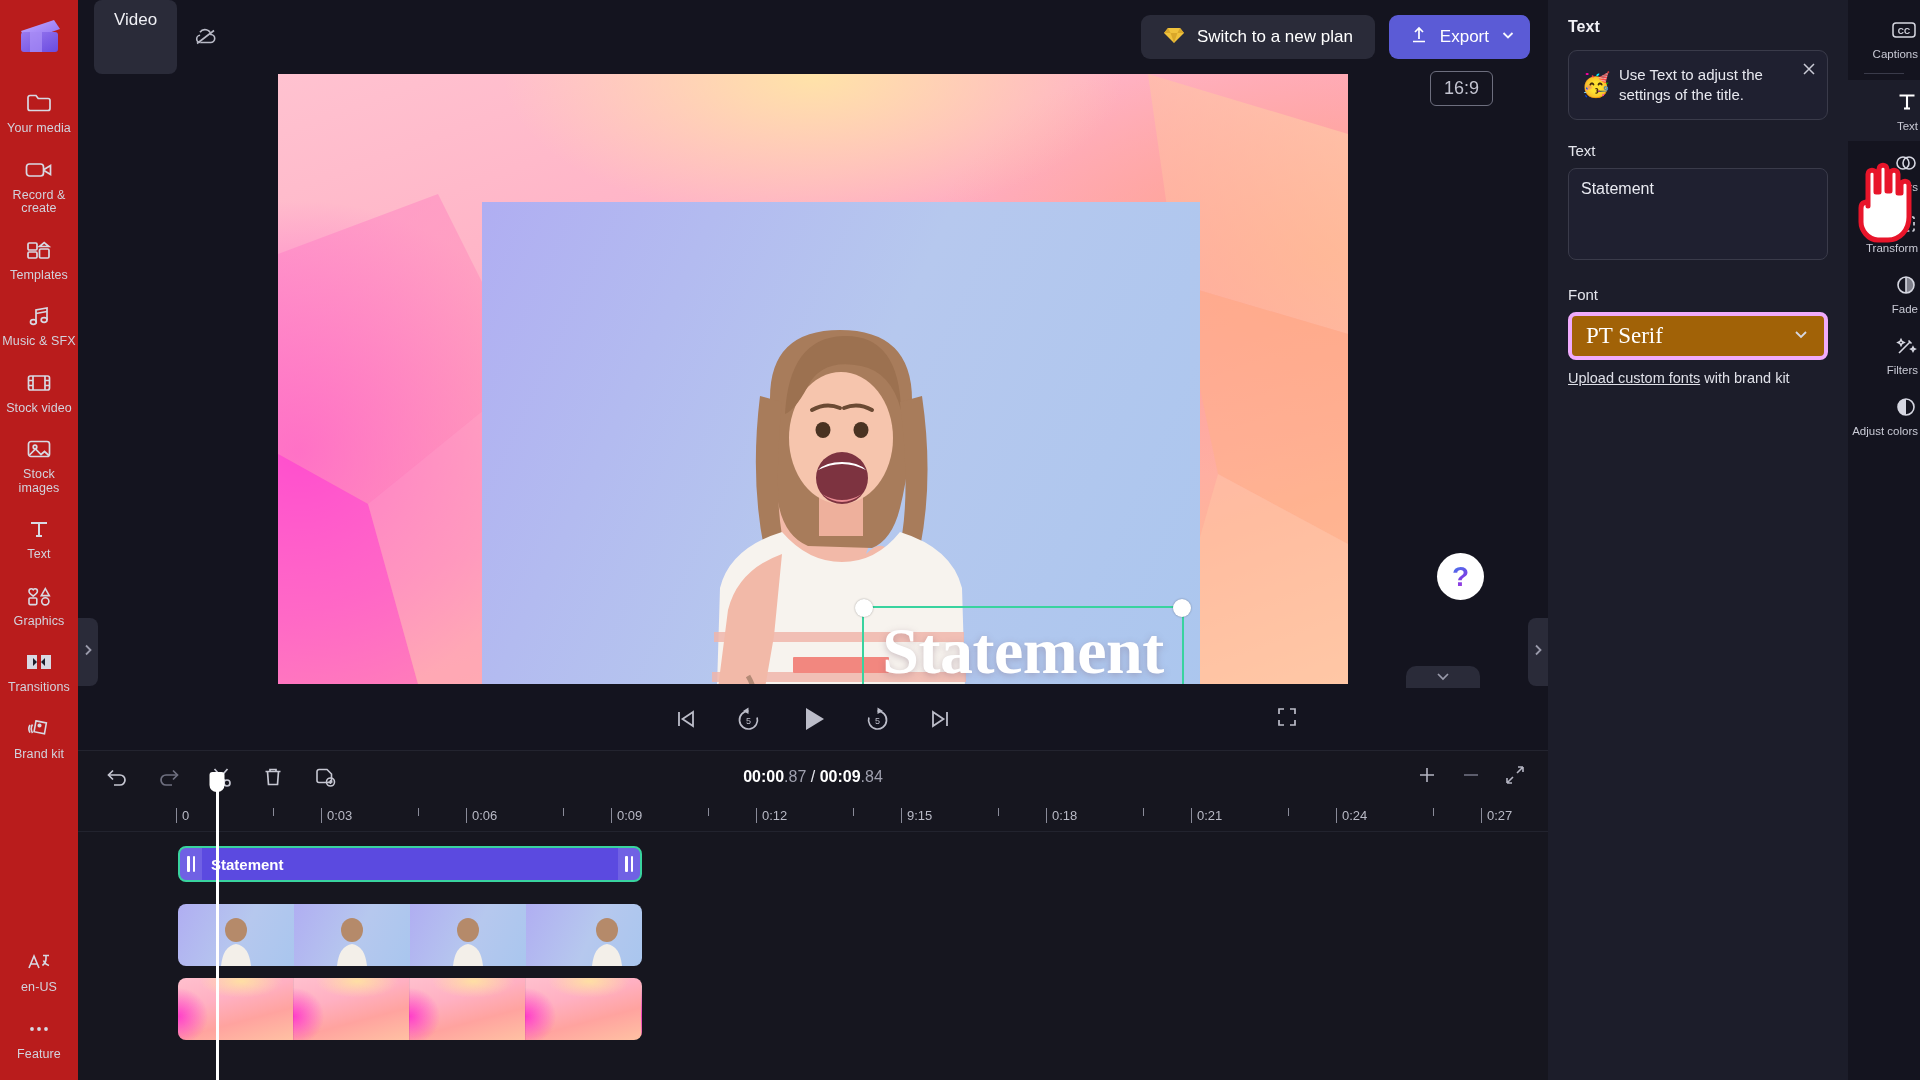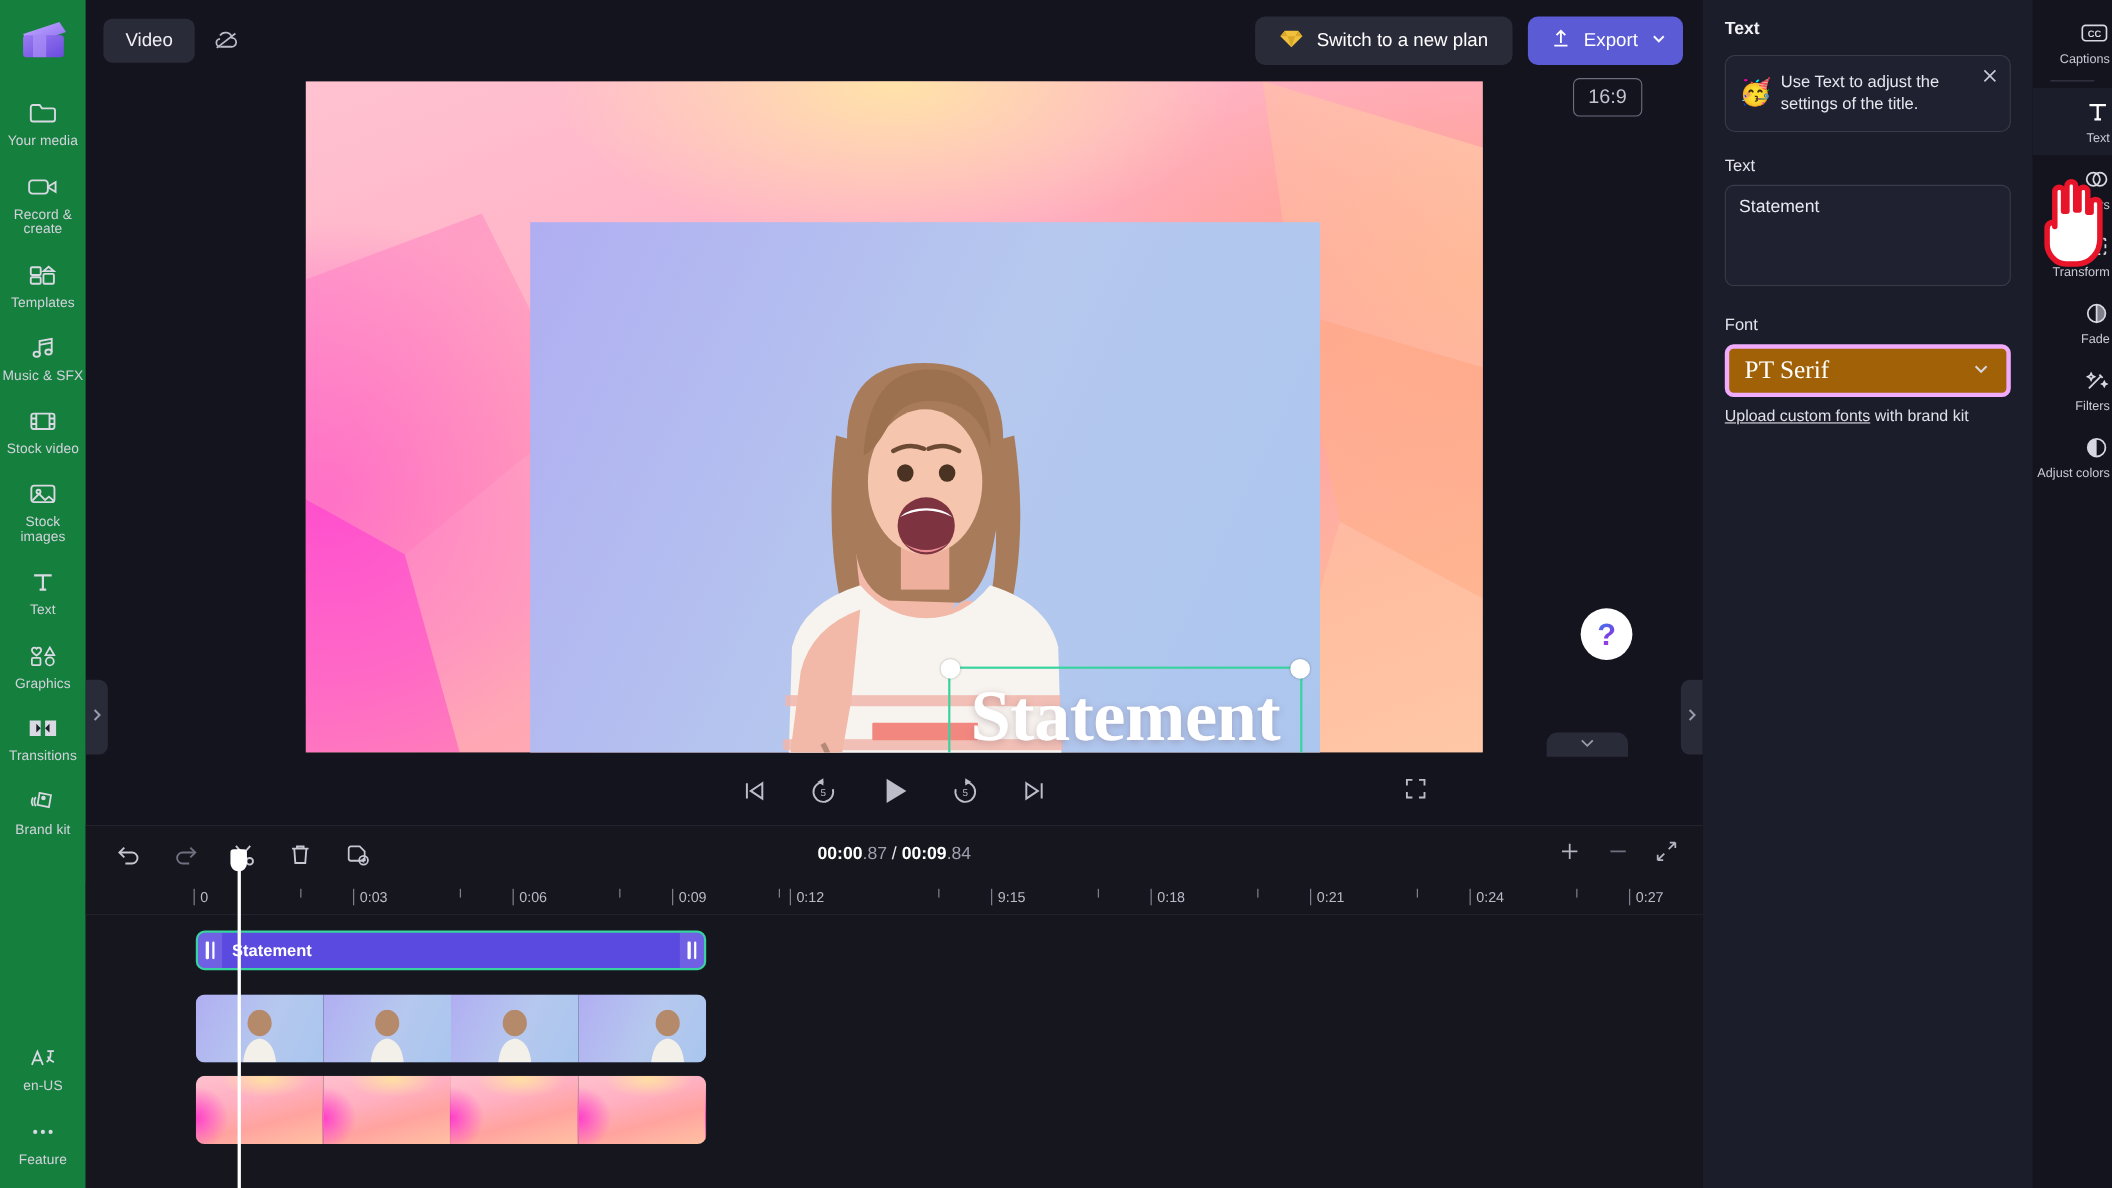--- a/index.html
+++ b/index.html
@@ -6,39 +6,39 @@
   html, body {
     width: 1920px; height: 1080px;
     background: #14141f;
     font-family: "Liberation Sans", sans-serif;
     overflow: hidden;
   }
   .app { position: relative; width: 1920px; height: 1080px; display: flex; }
 
   
   .left-rail {
-    width: 78px; height: 1080px; background: #15803d;
+    width: 78px; height: 1080px; background: #b91c1c;
     display: flex; flex-direction: column; align-items: center;
     flex: 0 0 78px; position: relative;
   }
   .logo { margin-top: 14px; margin-bottom: 22px; width: 48px; height: 46px; display:flex; align-items:center; justify-content:center;}
   .rail-item {
     width: 78px; padding: 7px 2px 6px; display: flex; flex-direction: column;
     align-items: center; gap: 5px; cursor: pointer; margin-bottom: 7px;
   }
   .rail-item .ico { width: 30px; height: 28px; display: flex; align-items: center; justify-content: center; color: #d8d9e3; }
   .rail-item .lbl {
     font-size: 12.5px; color: #d2d3dd; text-align: center; line-height: 13.5px;
     max-width: 74px; letter-spacing: .1px;
   }
   .rail-bottom { position: absolute; bottom: 6px; width: 78px; display:flex; flex-direction:column; align-items:center; }
 
   
   .main { flex: 1 1 auto; position: relative; background: #14141f; display:flex; flex-direction:column; min-width:0;}
-  .topbar { height: 74px; display: flex; align-items: center; padding: 0 0 0 16px; position: relative; }
+  .topbar { height: 74px; display: flex; padding: 0 0 0 16px; position: relative; }
   .chip-video {
     background: #2a2b39; color: #f0f0f5; font-size: 17px; border-radius: 8px;
     padding: 10px 20px; cursor: pointer;
   }
   .cloud-off { margin-left: 16px; color: #b9bac6; display:flex; align-items:center;}
   .topbar-right { margin-left: auto; display: flex; align-items: center; gap: 14px; padding-right: 18px; }
   .btn-plan {
     background: #2a2b39; color: #fff; font-size: 17px; border: none; border-radius: 9px;
     height: 44px; padding: 0 22px; display: flex; align-items: center; gap: 12px; cursor: pointer;
   }
@@ -630,21 +630,21 @@
         <span class="tick minor" style="left:485px">
             <i class="bar"></i>
           </span>
         <span class="tick" style="left:533px">
             <i class="bar"></i>
             <span>0:09</span>
           </span>
         <span class="tick minor" style="left:630px">
             <i class="bar"></i>
           </span>
-        <span class="tick" style="left:640px">
+        <span class="tick" style="left:678px">
             <i class="bar"></i>
             <span>0:12</span>
           </span>
         <span class="tick minor" style="left:775px">
             <i class="bar"></i>
           </span>
         <span class="tick" style="left:823px">
             <i class="bar"></i>
             <span>9:15</span>
           </span>

